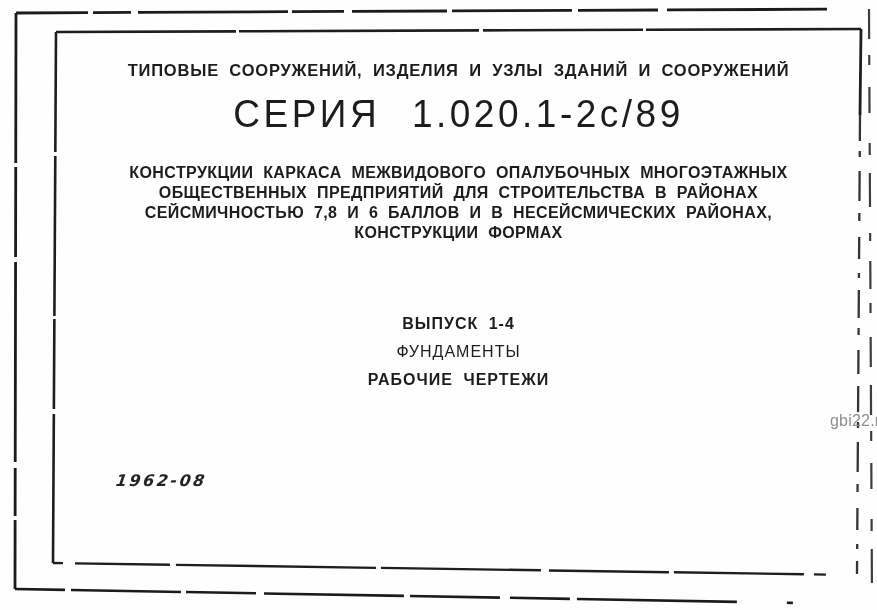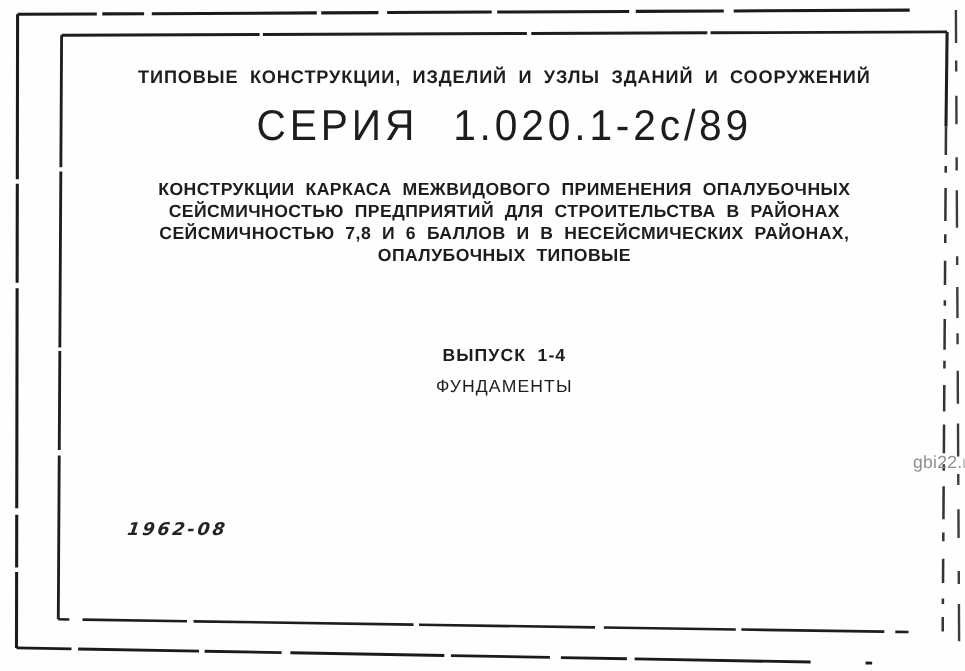--- a/index.html
+++ b/index.html
@@ -97,33 +97,34 @@
 
     <g stroke="#1e1e1e" fill="none" stroke-linecap="butt">
       <path d="M56,32 L861,29" stroke-width="2.6" stroke-dasharray="180 3 240 4 160 3 260"></path>
       <path d="M56,32 L53,563" stroke-width="2.6" stroke-dasharray="120 4 160 3 90 5 200"></path>
       <path d="M53,563 L854,575" stroke-width="2.4" stroke-dasharray="10 12 95 6 200 5 160 8 120 5 130"></path>
       <path d="M861,29 L860,115" stroke-width="2.8"></path>
       <path d="M860,115 L857,574" stroke-width="2.3" opacity="0.9" stroke-dasharray="26 10 6 14 30 12 8 16 22 14 5 12 28 10 7 15 24 12"></path>
     </g>
   </svg>
 
-  <div class="textcol header-line">ТИПОВЫЕ КОНСТРУКЦИИ, ИЗДЕЛИЙ И УЗЛЫ ЗДАНИЙ И СООРУЖЕНИЙ</div>
+  <div class="textcol header-line">ТИПОВЫЕ СООРУЖЕНИЙ, ИЗДЕЛИЯ И УЗЛЫ ЗДАНИЙ И СООРУЖЕНИЙ</div>
 
   <div class="textcol series-title">СЕРИЯ 1.020.1-2с/89</div>
 
   <div class="textcol desc-block">
-    <div>КОНСТРУКЦИИ КАРКАСА МЕЖВИДОВОГО ПРИМЕНЕНИЯ ОПАЛУБОЧНЫХ</div>
-    <div>СЕЙСМИЧНОСТЬЮ ПРЕДПРИЯТИЙ ДЛЯ СТРОИТЕЛЬСТВА В РАЙОНАХ</div>
+    <div>КОНСТРУКЦИИ КАРКАСА МЕЖВИДОВОГО ОПАЛУБОЧНЫХ МНОГОЭТАЖНЫХ</div>
+    <div>ОБЩЕСТВЕННЫХ ПРЕДПРИЯТИЙ ДЛЯ СТРОИТЕЛЬСТВА В РАЙОНАХ</div>
     <div>СЕЙСМИЧНОСТЬЮ 7,8 И 6 БАЛЛОВ И В НЕСЕЙСМИЧЕСКИХ РАЙОНАХ,</div>
-    <div>ОПАЛУБОЧНЫХ ТИПОВЫЕ</div>
+    <div>КОНСТРУКЦИИ ФОРМАХ</div>
   </div>
 
   <div class="textcol issue-label">ВЫПУСК 1-4</div>
 
   <div class="textcol section-label">ФУНДАМЕНТЫ</div>
 
+  <div class="textcol doctype-label">РАБОЧИЕ ЧЕРТЕЖИ</div>
 
   <div class="handwritten">1962-08</div>
 
   <div class="watermark">gbi22.ru</div>
 
 </div>
 
 </body></html>

